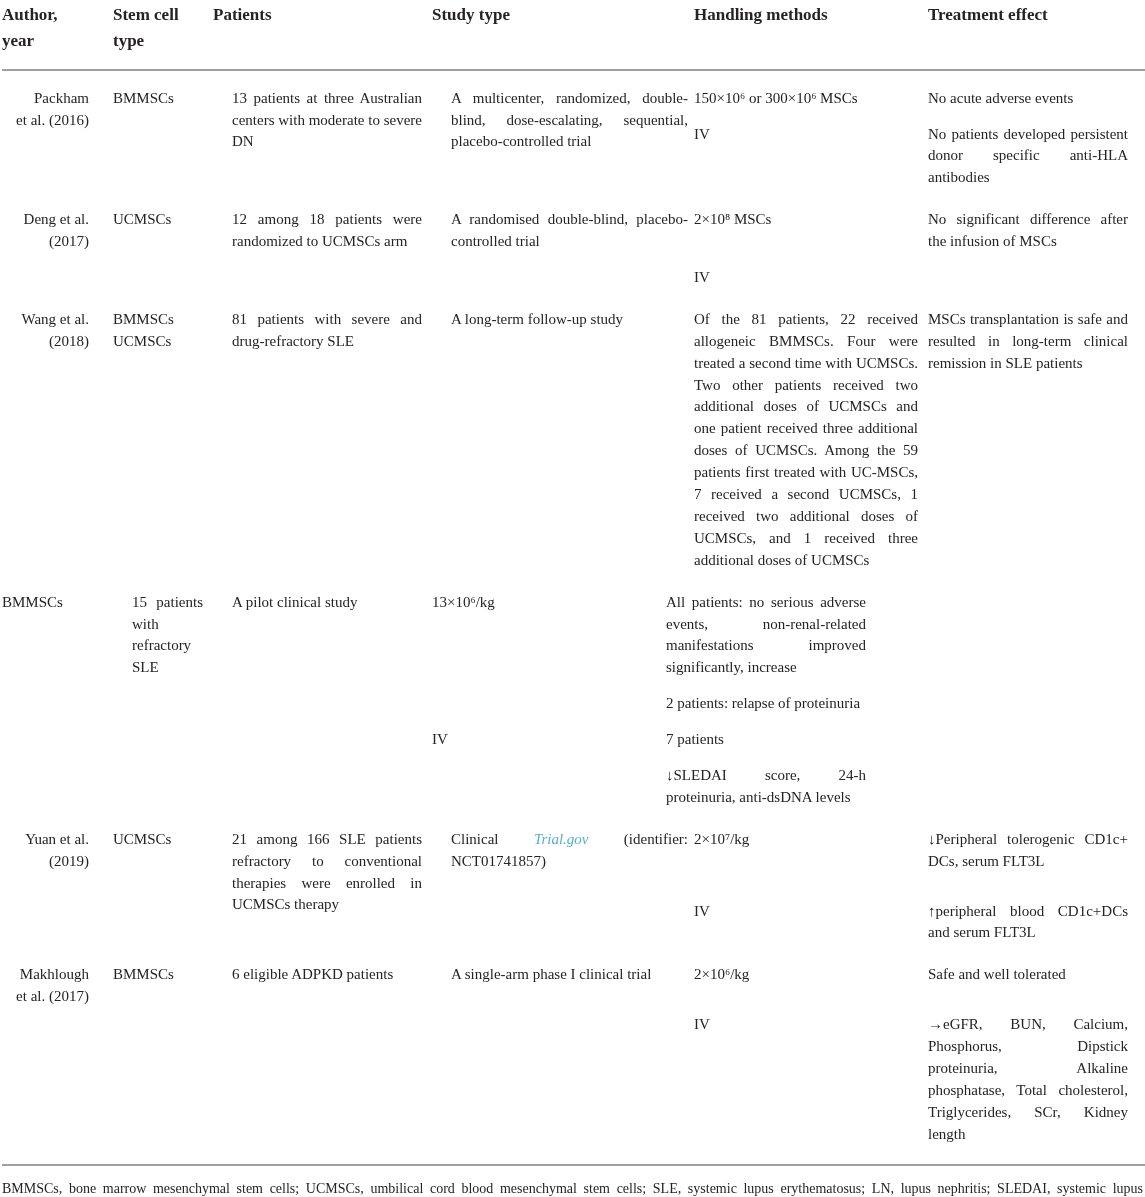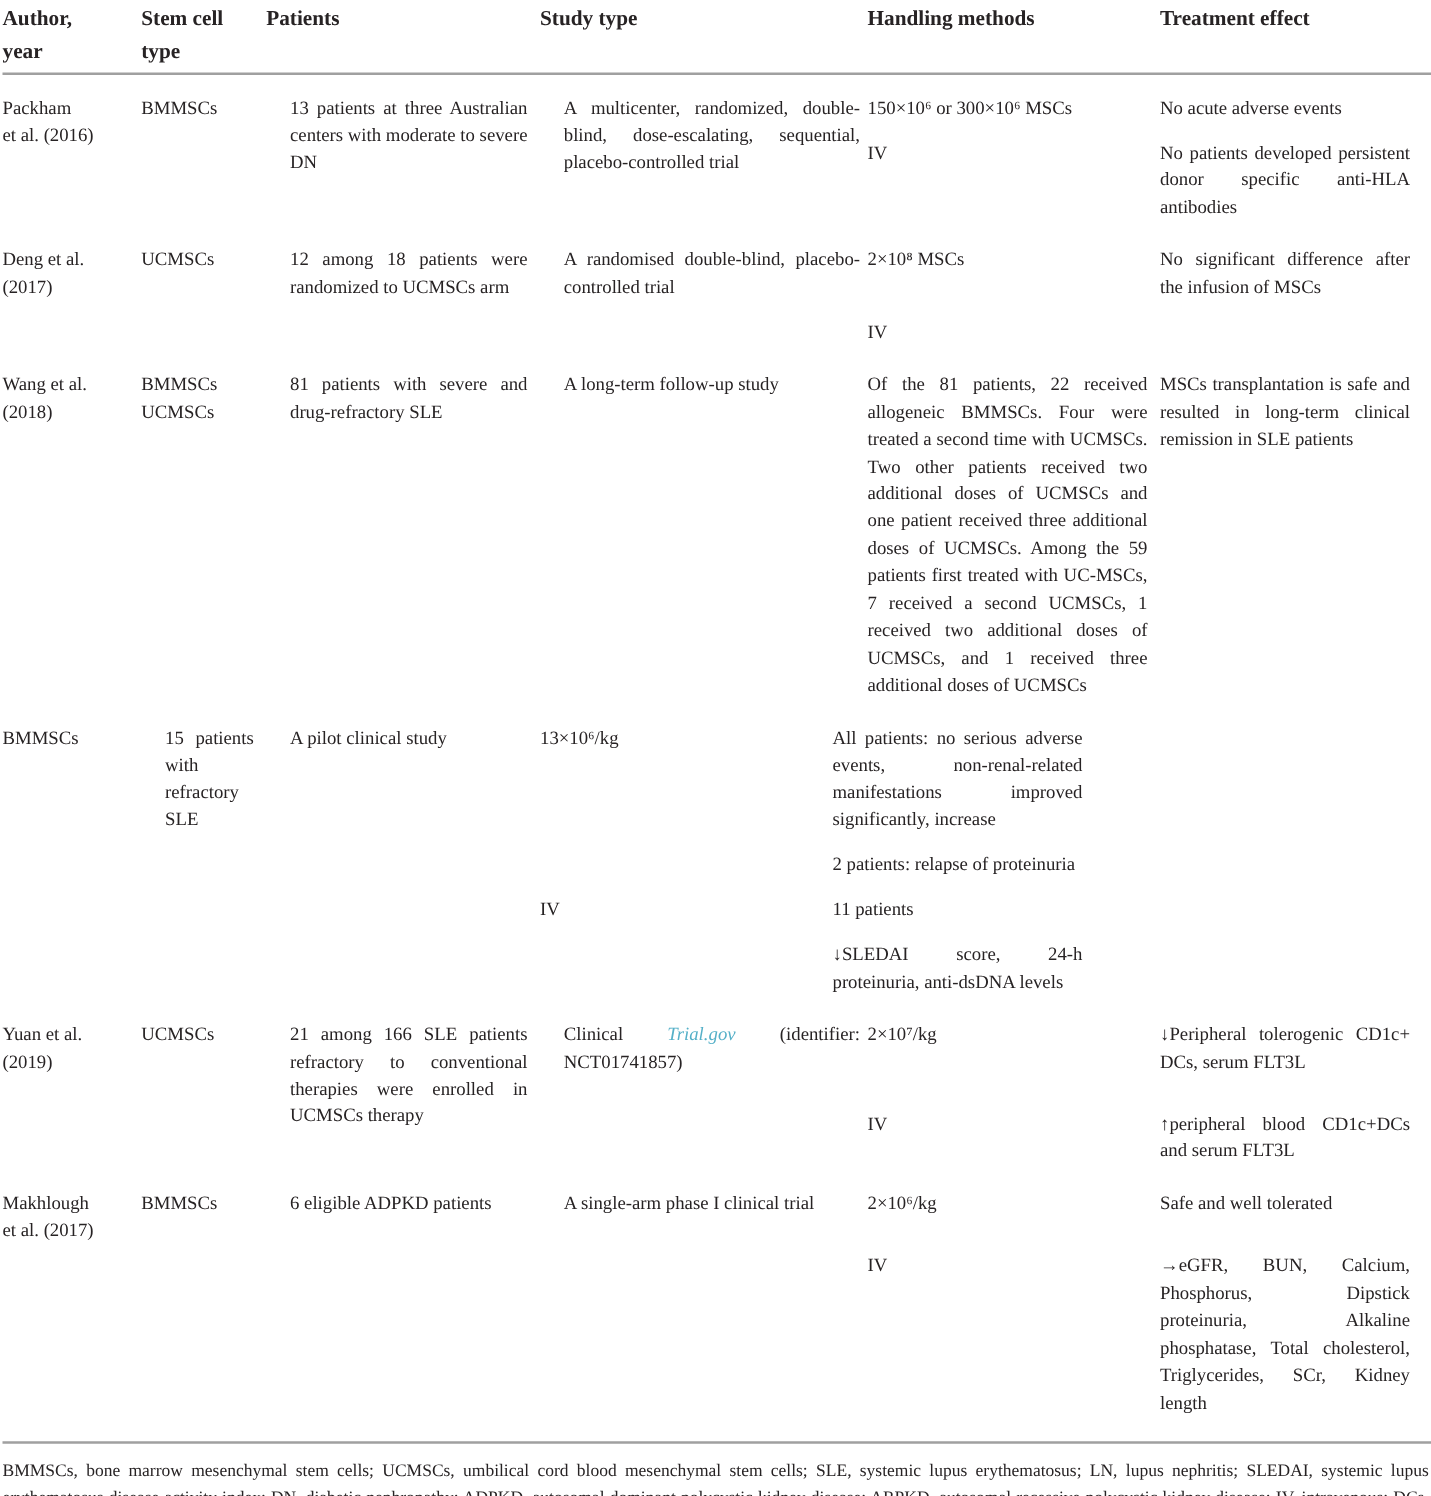--- a/index.html
+++ b/index.html
@@ -20,37 +20,37 @@
   }
   .table-wrap { width: 1145px; padding: 2px 0 0 2px; }
 
   
   .grid-row {
     display: grid;
     grid-template-columns: 111px 100px 219px 262px 451px;
   }
   .header-row {
     border-bottom: 2px solid var(--rule);
-    padding-bottom: 3px;
+    padding-bottom: 14px;
     grid-template-columns: 111px 100px 219px 262px 234px 217px;
   }
   .header-cell {
     font-weight: bold;
     font-size: 17px;
     line-height: 1.55;
     padding-right: 12px;
   }
   .header-cell.author-h { padding-right: 34px; }
 
   .rows { padding-top: 17px; }
   .study-row { margin-bottom: 20px; }
   .study-row:last-child { margin-bottom: 0; }
 
   .cell { padding-right: 10px; }
-  .cell.author-cell { white-space: pre-line; padding-right: 24px; }
+  .cell.author-cell { white-space: pre-line; padding-right: 24px; text-align: right; }
   .cell.stem-cell { white-space: pre-line; }
   .cell.patients-cell, .cell.study-cell { text-align: justify; margin-left: 19px; }
   .cell.study-cell { padding-right: 6px; }
 
   .segments { }
   .segment {
     display: grid;
     grid-template-columns: 234px 217px;
     margin-bottom: 14px;
     font-family: Liberation Serif, serif;
@@ -146,21 +146,21 @@
         <div class="segment">
           <div class="seg-handling">13×10⁶/kg</div>
           <div class="seg-effect">All patients: no serious adverse events, non-renal-related manifestations improved significantly, increase</div>
         </div>
         <div class="segment">
           <div class="seg-handling"></div>
           <div class="seg-effect">2 patients: relapse of proteinuria</div>
         </div>
         <div class="segment">
           <div class="seg-handling">IV</div>
-          <div class="seg-effect">11 patients</div>
+          <div class="seg-effect">7 patients</div>
         </div>
         <div class="segment">
           <div class="seg-handling"></div>
           <div class="seg-effect">↓SLEDAI score, 24-h proteinuria, anti-dsDNA levels</div>
         </div>
       </div>
     </div>
 
     <div class="grid-row study-row">
       <div class="cell author-cell">Yuan et al.

